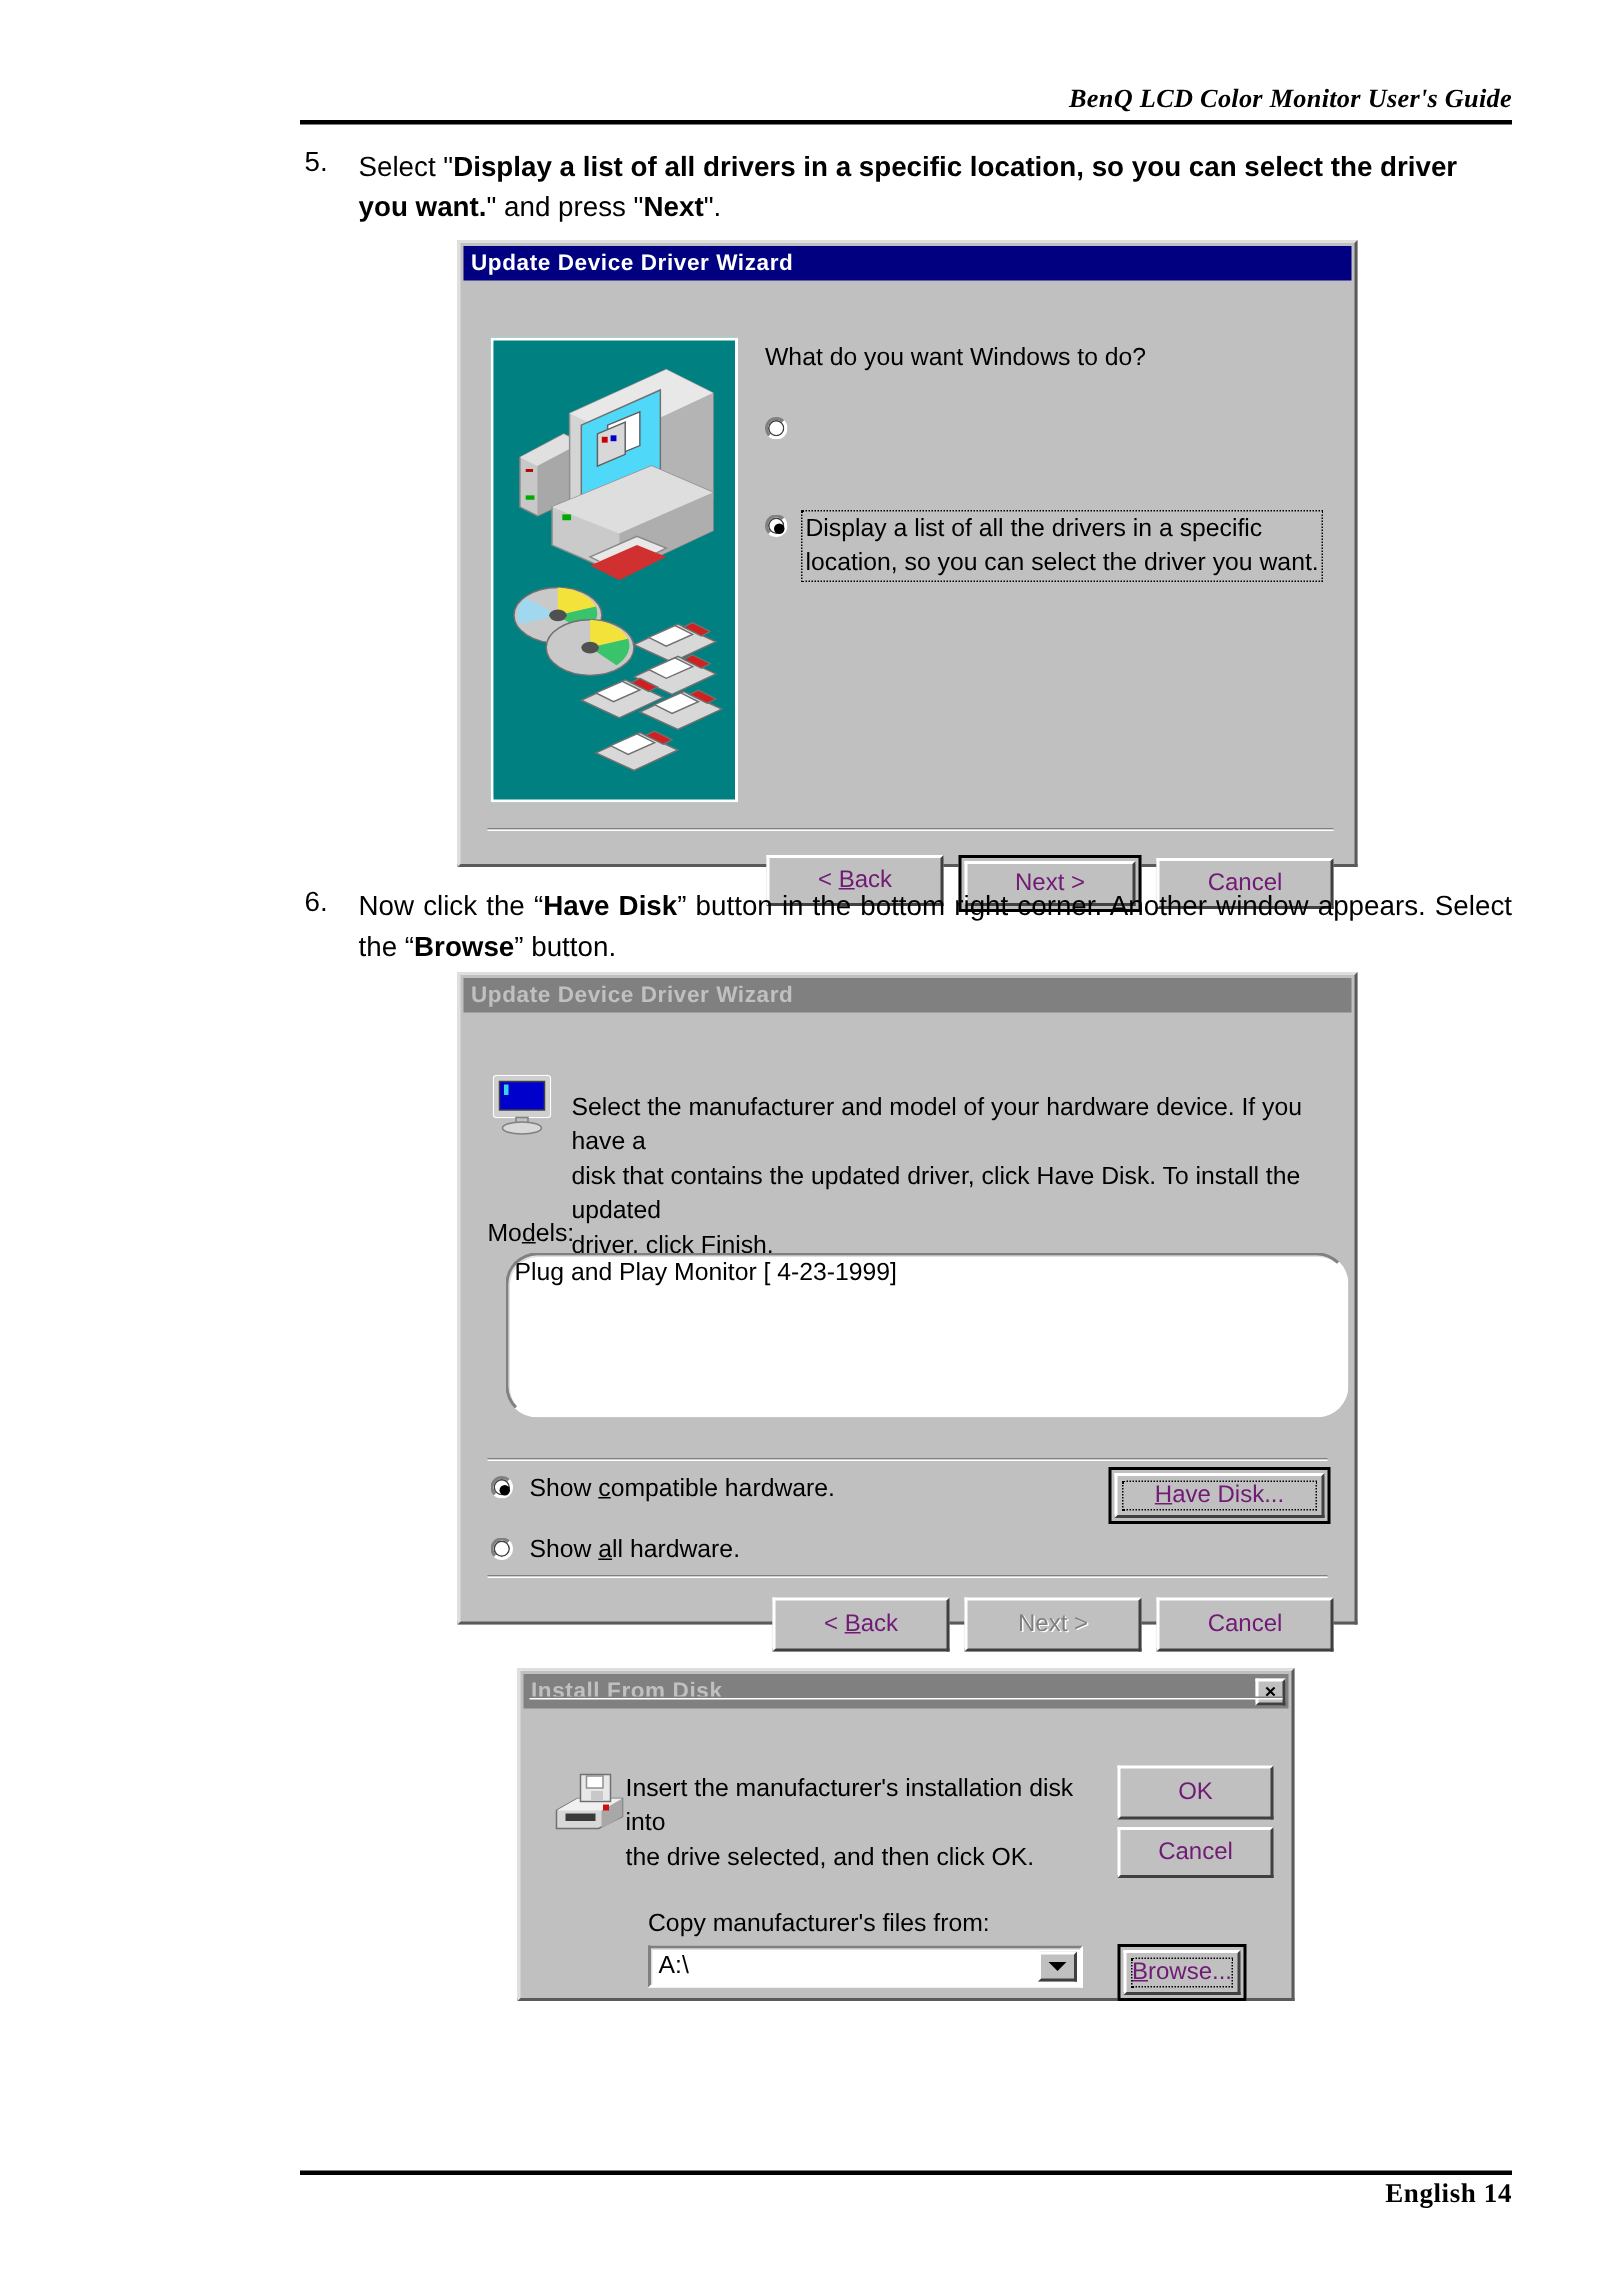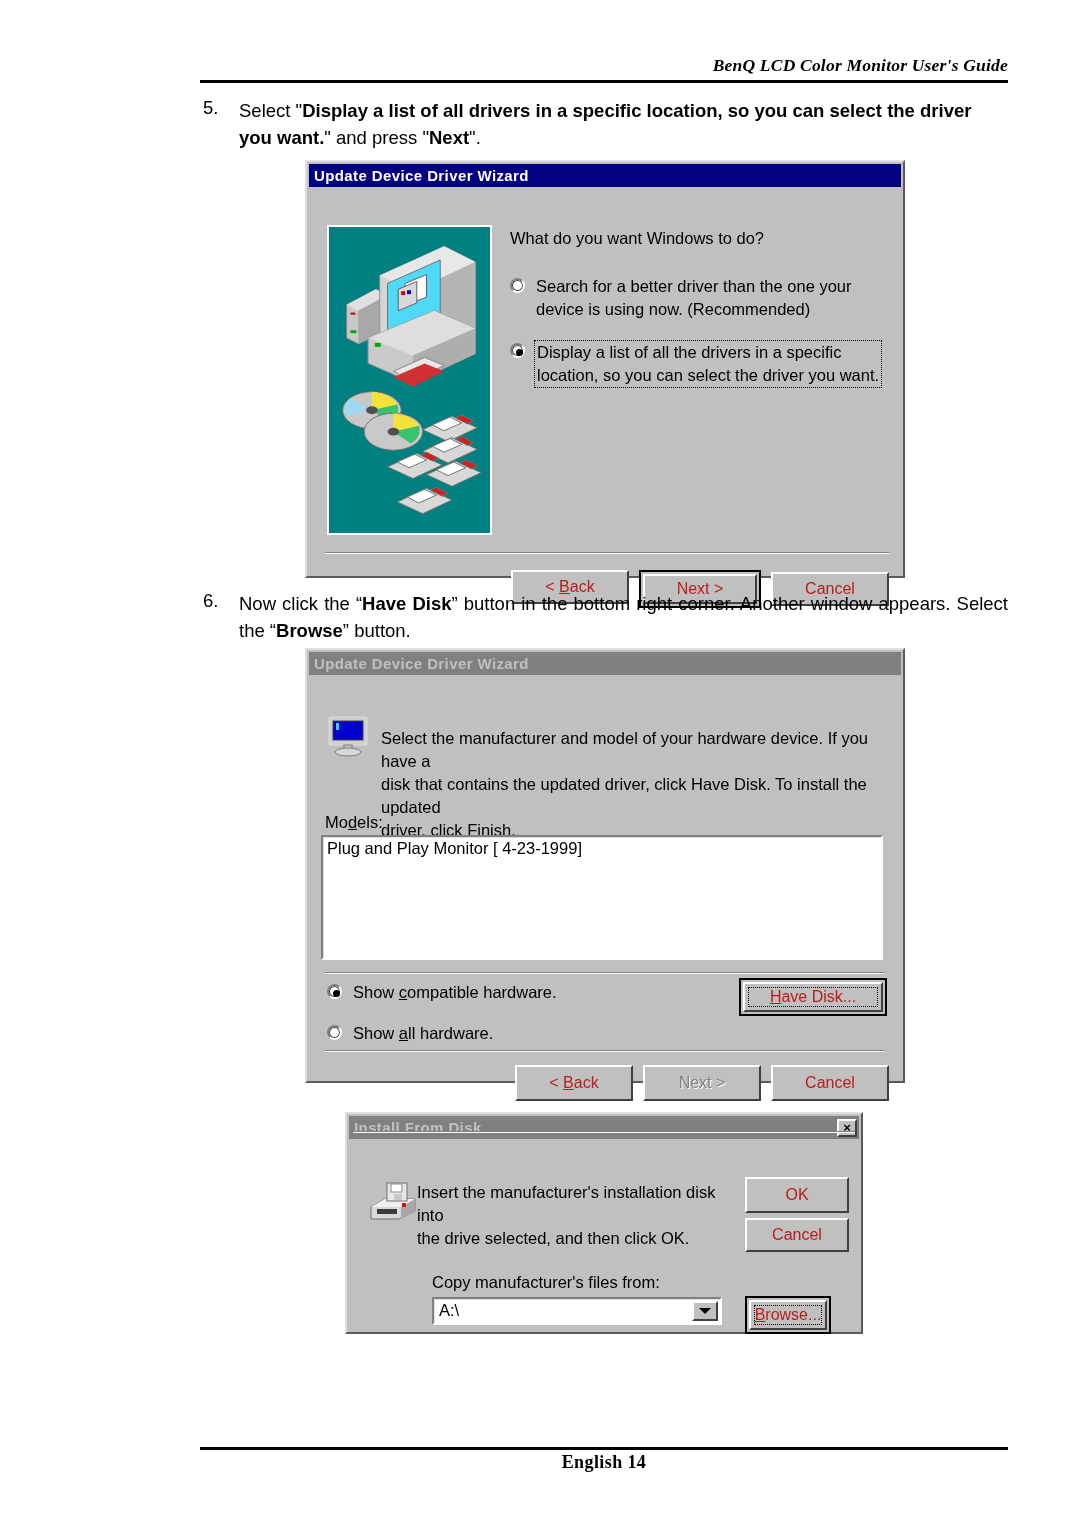--- a/index.html
+++ b/index.html
@@ -27,21 +27,21 @@
   .rule-top {
     position: absolute; left: 200px; top: 80px; width: 808px;
     height: 3px; background: #000;
   }
   .rule-bottom {
     position: absolute; left: 200px; top: 1447px; width: 808px;
     height: 3px; background: #000;
   }
   .page-footer {
     position: absolute; left: 200px; top: 1452px; width: 808px;
-    text-align: center;
+    text-align: right;
   }
   .page-footer .ftr-text {
     font-family: "Liberation Serif", serif;
     font-weight: bold; font-size: 18px; letter-spacing: .4px;
   }
 
   
   .step { position: absolute; }
   .step .num {
     position: absolute; left: 0; top: 0; width: 34px;
@@ -99,21 +99,21 @@
     height: 2px; border-top: 1px solid #808080;
     border-bottom: 1px solid #ffffff;
   }
 
   
   .btn {
     background: #c0c0c0;
     border-top: 2px solid #ffffff; border-left: 2px solid #ffffff;
     border-right: 2px solid #404040; border-bottom: 2px solid #404040;
     font-family: "Liberation Sans", sans-serif;
-    font-size: 16px; color: #b91c1c;
+    font-size: 16px; color: #701a75;
     display: inline-flex; align-items: center; justify-content: center;
     cursor: default; user-select: none;
     position: relative;
   }
   .btn.disabled { color: #808080; text-shadow: 1px 1px 0 #ffffff; }
   .btn-default { border: 2px solid #000000; padding: 2px; background: #c0c0c0; display: inline-block; }
   .btn-default > .btn { width: 100%; height: 100%; }
   .btn .focusring {
     position: absolute; left: 3px; right: 3px; top: 3px; bottom: 3px;
     border: 1px dotted #000;
@@ -182,21 +182,21 @@
   #dlg1 .opt1 { position: absolute; left: 203px; top: 88px; width: 370px; }
   #dlg1 .opt2 { position: absolute; left: 203px; top: 153px; width: 375px; }
   #dlg1 .groove-line { position: absolute; left: 18px; right: 14px; top: 365px; }
   #dlg1 .buttons { position: absolute; right: 14px; top: 383px; display: flex; gap: 10px; }
 
   
   #dlg2 { left: 305px; top: 648px; width: 600px; height: 435px; }
   #dlg2 .icon-mon { position: absolute; left: 20px; top: 40px; }
   #dlg2 .intro { position: absolute; left: 74px; top: 52px; width: 505px; }
   #dlg2 .models-lbl { position: absolute; left: 18px; top: 138px; }
-  #dlg2 .models-box { position: absolute; left: 14px; top: 160px; width: 562px; height: 125px; }
+  #dlg2 .models-box { position: absolute; left: 30px; top: 160px; width: 562px; height: 110px; border-radius: 21px; }
   #dlg2 .groove-line { position: absolute; left: 18px; right: 18px; top: 297px; }
   #dlg2 .r1 { position: absolute; left: 20px; top: 306px; }
   #dlg2 .r2 { position: absolute; left: 20px; top: 331px; margin-top: 16px; }
   #dlg2 .havedisk { position: absolute; right: 16px; top: 303px; }
   #dlg2 .groove-line2 { position: absolute; left: 18px; right: 18px; top: 375px; }
   #dlg2 .buttons { position: absolute; right: 14px; top: 390px; display: flex; gap: 10px; }
 
   
   #dlg3 { left: 345px; top: 1112px; width: 518px; height: 222px; }
   #dlg3 .icon-fd { position: absolute; left: 22px; top: 42px; }
@@ -302,24 +302,20 @@
             <polygon points="104,268 116,274 122,271 110,265" fill="#d02020"></polygon>
           </g>
         </g>
       </svg>
     </div>
 
     <div class="q">What do you want Windows to do?</div>
 
     <div class="opt1 radio-row">
       <span class="radio"></span>
-      <span class="radio-label">
-        <span>Search for a better driver than the one your</span><br>
-        <span>device is using now. (Recommended)</span>
-      </span>
     </div>
 
     <div class="opt2 radio-row">
       <span class="radio on"></span>
       <span class="radio-label boxed">
         <span>Display a list of all the drivers in a specific</span><br>
         <span>location, so you can select the driver you want.</span>
       </span>
     </div>
 

